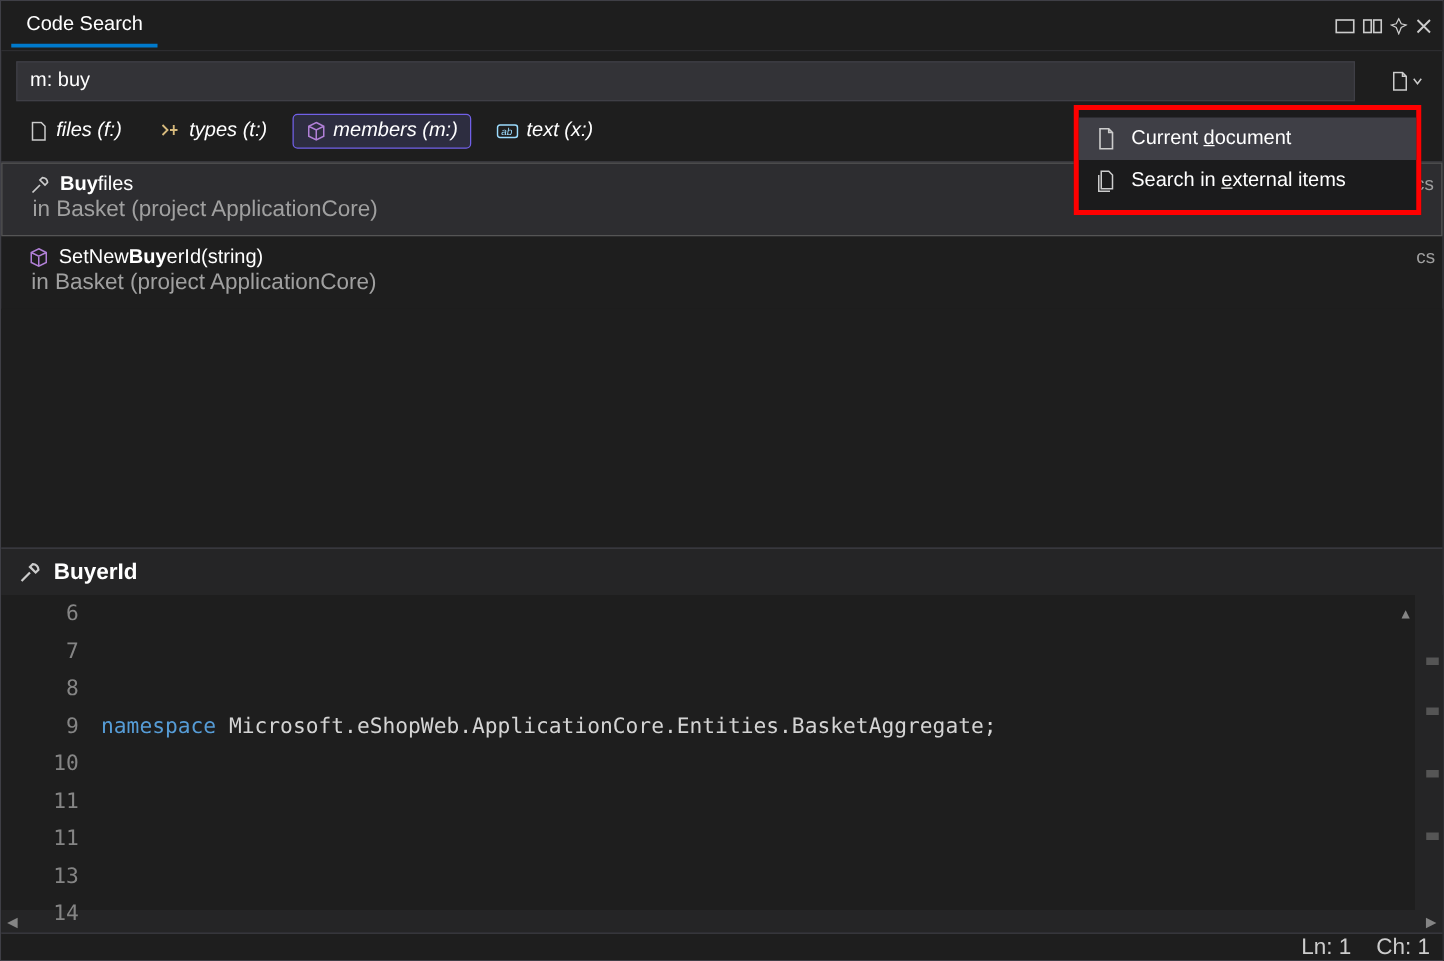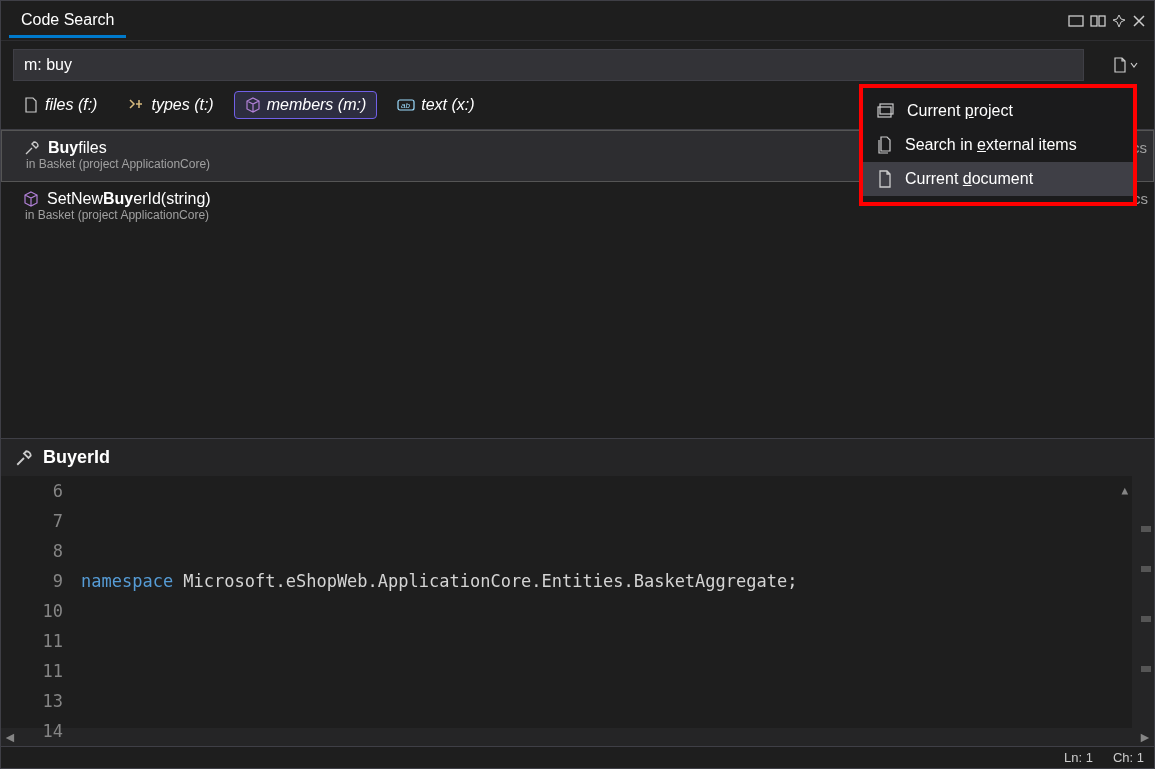--- a/index.html
+++ b/index.html
@@ -103,21 +103,21 @@
     border: 1px solid #555;
   }
   .result-title {
     display: flex;
     align-items: center;
     gap: 8px;
     font-size: 16px;
     color: #ffffff;
   }
   .result-sub {
-    font-size: 12px;
+    font-size: 18px;
     color: #a0a0a0;
     padding-left: 2px;
   }
   .results-gap {
     flex: 1;
     background: #1e1e1e;
   }
   .preview-header {
     display: flex;
     align-items: center;
@@ -157,21 +157,21 @@
   .kw { color: #569cd6; text-align: center; }
   .statusbar {
     height: 22px;
     background: #1e1e1e;
     border-top: 1px solid #3f3f46;
     display: flex;
     align-items: center;
     justify-content: flex-end;
     gap: 20px;
     padding: 0 10px;
-    font-size: 13px;
+    font-size: 18px;
     color: #cccccc;
   }
   .hscroll {
     height: 18px;
     background: #252526;
     display: flex;
     align-items: center;
   }
   .scroll-arrow {
     width: 18px;
@@ -360,32 +360,25 @@
     <div class="scroll-arrow">►</div>
   </div>
 
   <div class="statusbar">
     <span>Ln: 1</span>
     <span>Ch: 1</span>
   </div>
 </div>
 
 <div class="dropdown-menu">
-  <div class="menu-item">
-    <svg width="18" height="16" viewBox="0 0 18 16">
-        <rect x="3" y="1" width="13" height="10" fill="none" stroke="#ccc" stroke-width="1.2"></rect>
-        <rect x="1" y="4" width="13" height="10" fill="none" stroke="#ccc" stroke-width="1.2"></rect>
+  <div class="menu-item hover">
+    <svg width="16" height="18" viewBox="0 0 16 18">
+        <path d="M3 1 h7 l3 3 v13 h-10 z M10 1 v3 h3" fill="none" stroke="#ccc" stroke-width="1.3"></path>
       </svg>
-    <span><span>Current </span><span class="underline">p</span><span>roject</span></span>
+    <span><span>Current </span><span class="underline">d</span><span>ocument</span></span>
   </div>
   <div class="menu-item">
     <svg width="16" height="18" viewBox="0 0 16 18">
         <path d="M4 1 h6 l3 3 v11 h-9 z M2 4 v13 h9" fill="none" stroke="#ccc" stroke-width="1.2"></path>
       </svg>
     <span><span>Search in </span><span class="underline">e</span><span>xternal items</span></span>
   </div>
-  <div class="menu-item hover">
-    <svg width="16" height="18" viewBox="0 0 16 18">
-        <path d="M3 1 h7 l3 3 v13 h-10 z M10 1 v3 h3" fill="none" stroke="#ccc" stroke-width="1.3"></path>
-      </svg>
-    <span><span>Current </span><span class="underline">d</span><span>ocument</span></span>
-  </div>
 </div>
 
 </body></html>

